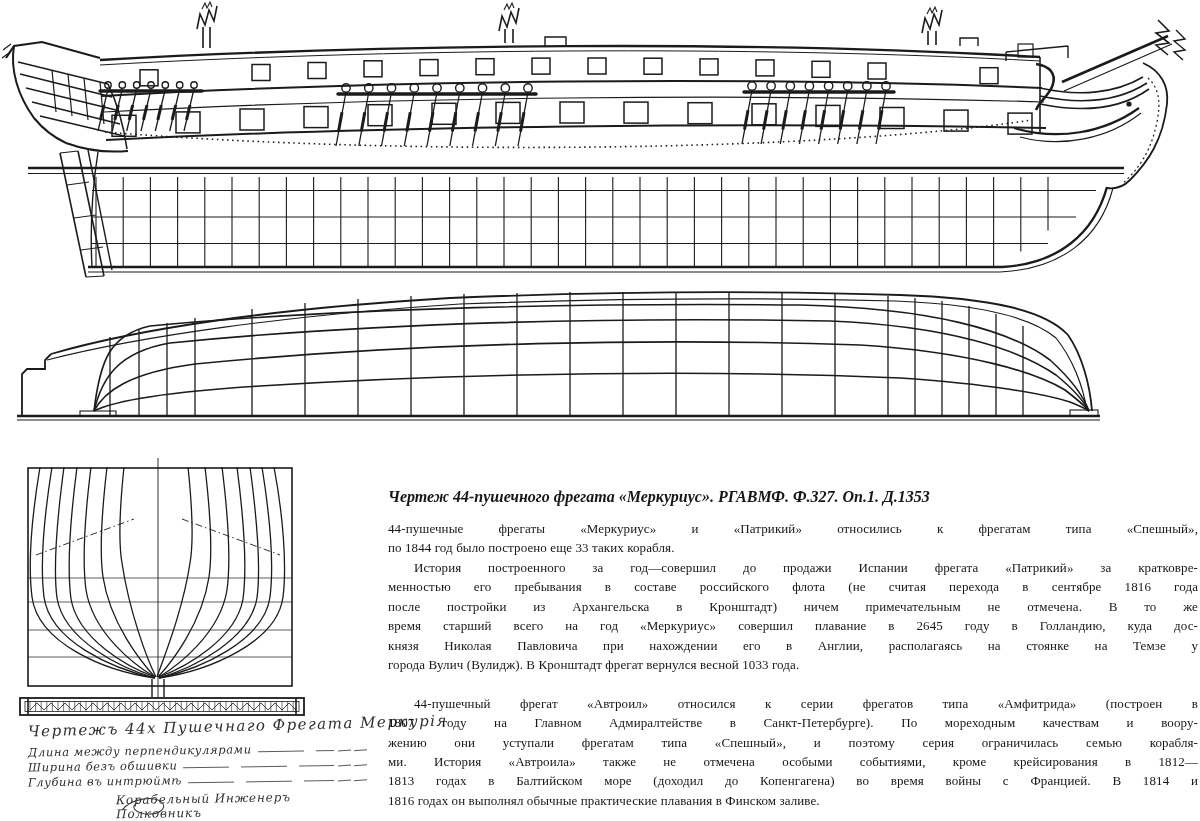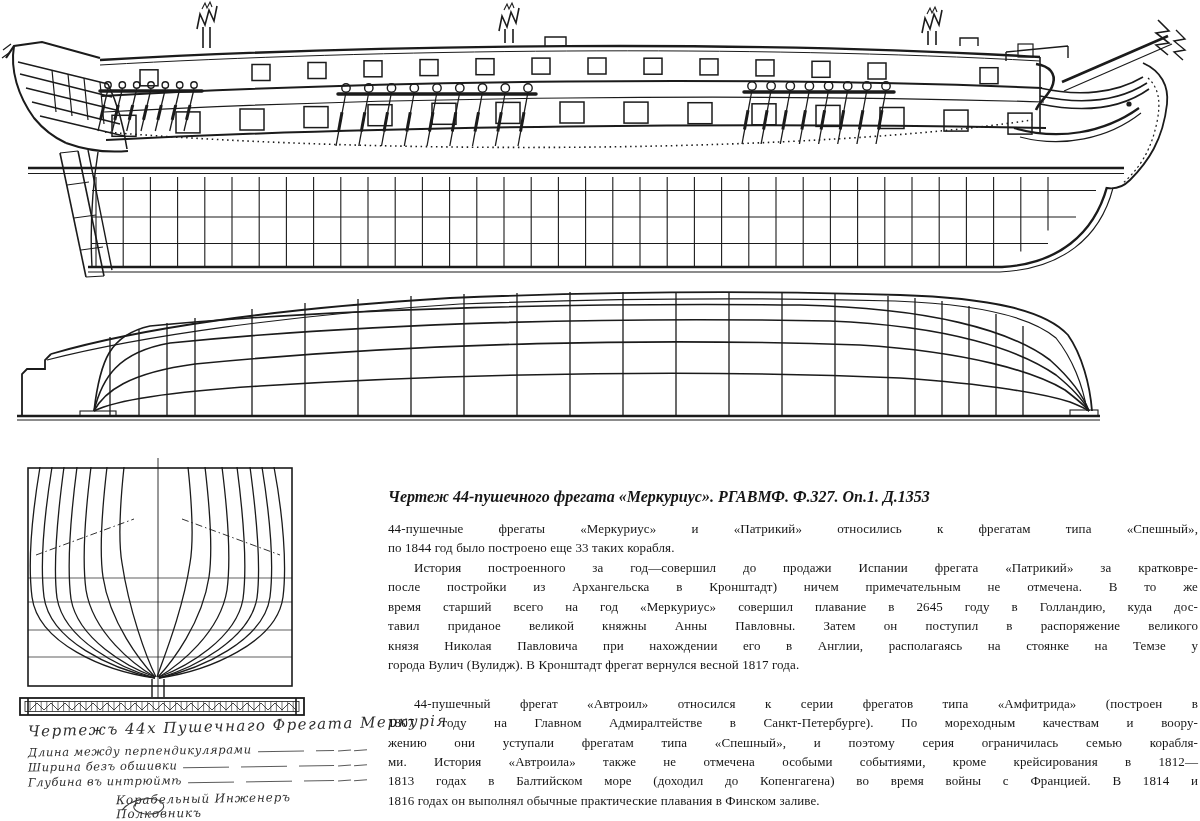--- a/index.html
+++ b/index.html
@@ -417,25 +417,25 @@
 
   <div class="article">
     <p class="caption">Чертеж 44-пушечного фрегата «Меркуриус». РГАВМФ. Ф.327. Оп.1. Д.1353</p>
 
     <div>
       <div class="pline">44-пушечные фрегаты «Меркуриус» и «Патрикий» относились к фрегатам  типа «Спешный»,</div>
       <div class="pline last">по 1844 год было построено еще 33 таких корабля.</div>
     </div>
     <div>
       <div class="pline indent">История построенного за год—совершил до продажи Испании фрегата «Патрикий» за кратковре-</div>
+      <div class="pline">менностью его пребывания в составе российского флота (не считая перехода в сентябре 1816 года</div>
       <div class="pline">после постройки из Архангельска в Кронштадт) ничем примечательным не отмечена. В то же</div>
       <div class="pline">время старший всего на год «Меркуриус» совершил плавание в 2645 году в Голландию, куда дос-</div>
-      <div class="pline">тавил приданое великой княжны Анны Павловны. Затем он поступил в распоряжение великого</div>
       <div class="pline">князя Николая Павловича при нахождении его в Англии, располагаясь на стоянке на Темзе у</div>
-      <div class="pline last">города Вулич (Вулидж). В Кронштадт фрегат вернулся весной 1817 года.</div>
+      <div class="pline last">города Вулич (Вулидж). В Кронштадт фрегат вернулся весной 1033 года.</div>
     </div>
     <div class="para3">
       <div class="pline indent">44-пушечный фрегат «Автроил» относился к серии фрегатов типа «Амфитрида» (построен в</div>
       <div class="pline">1807 году на Главном Адмиралтействе в Санкт-Петербурге). По мореходным качествам и воору-</div>
       <div class="pline">жению они уступали фрегатам типа «Спешный», и поэтому серия ограничилась семью корабля-</div>
       <div class="pline">ми. История «Автроила» также не отмечена особыми событиями, кроме крейсирования в 1812—</div>
       <div class="pline">1813 годах в Балтийском море (доходил до Копенгагена) во время войны с  Францией. В 1814 и</div>
       <div class="pline last">1816 годах он выполнял обычные практические плавания в Финском заливе.</div>
     </div>
   </div>

